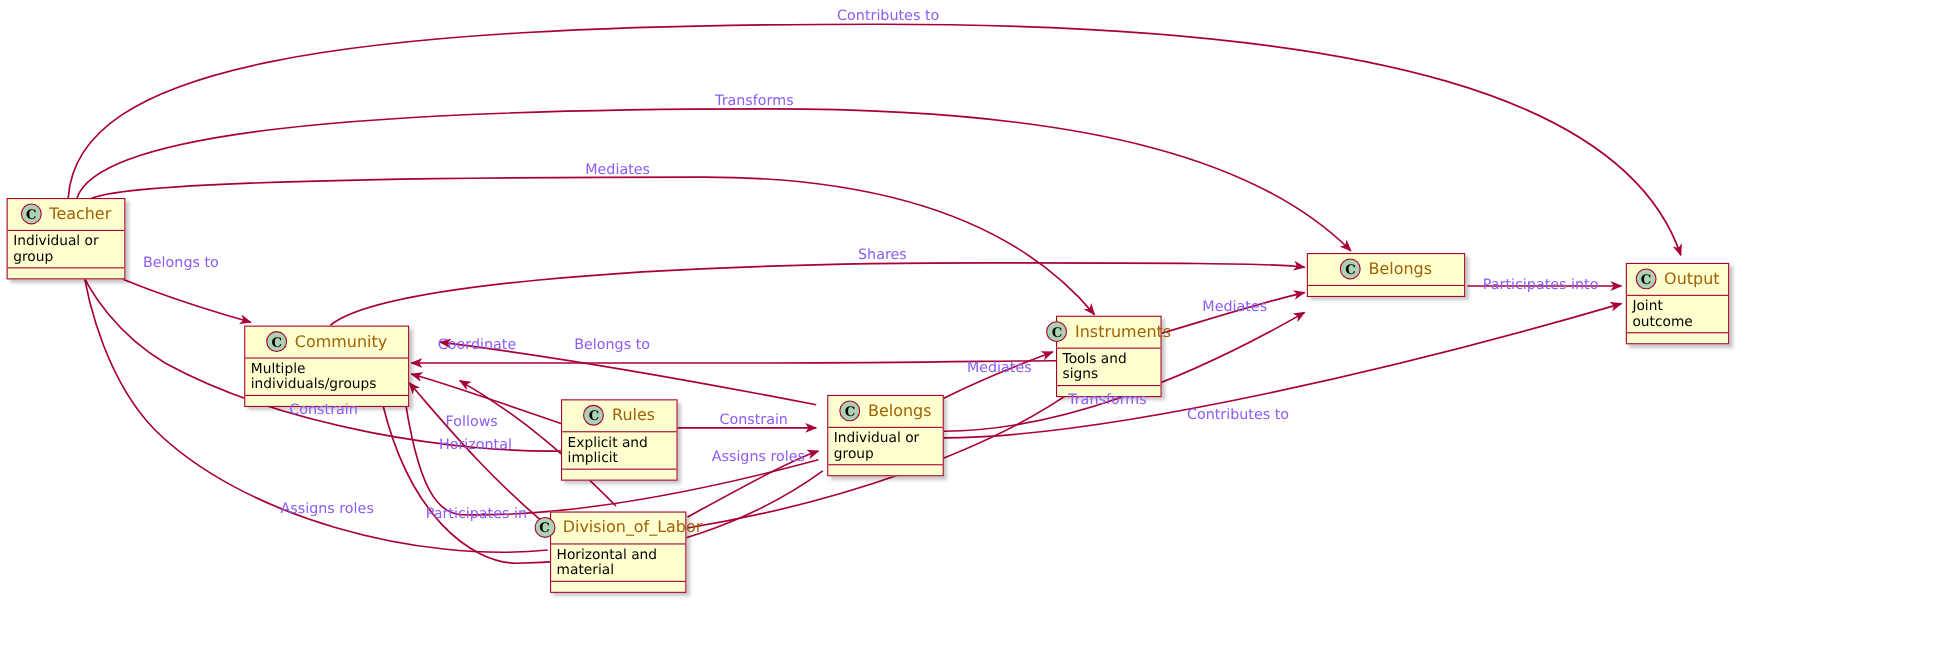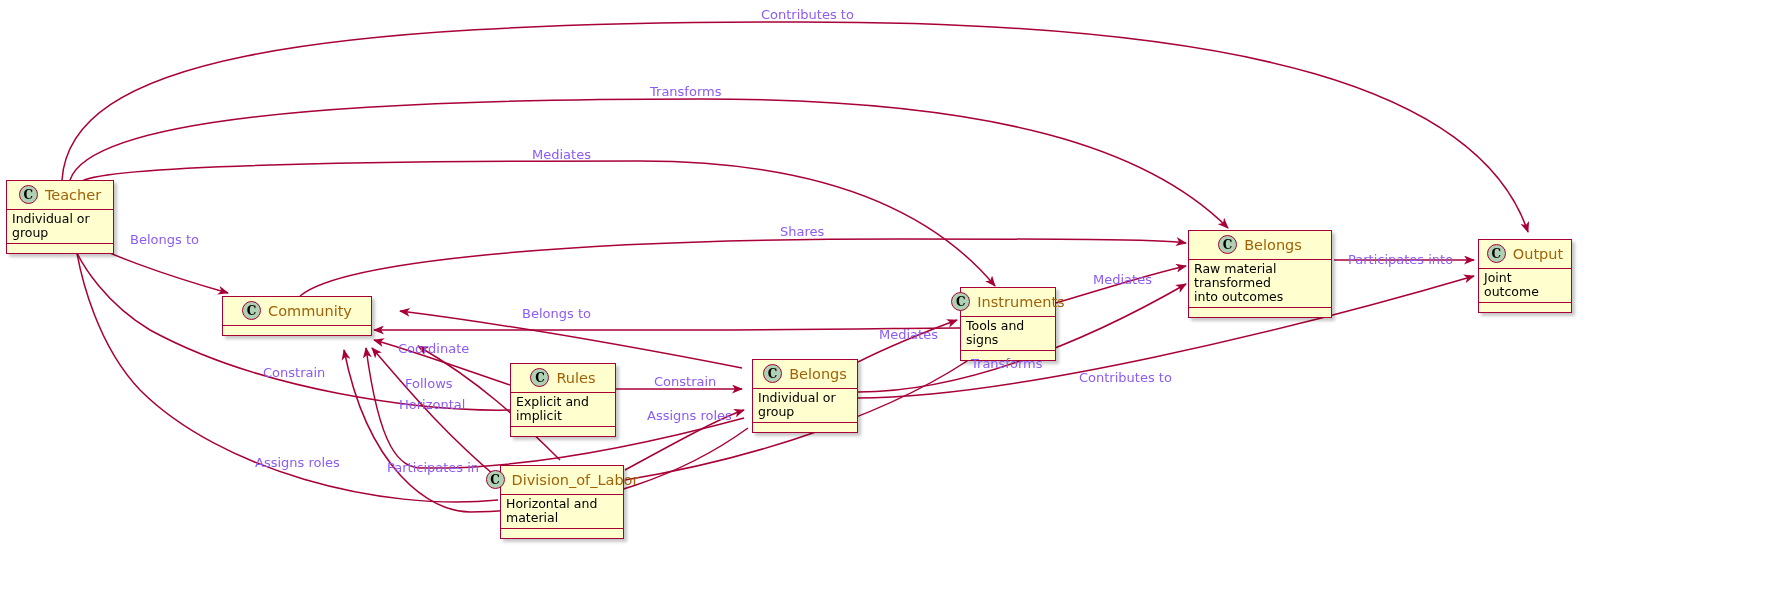--- a/index.html
+++ b/index.html
@@ -86,20 +86,23 @@
       <div class="attr">Individual or group</div>
     </div>
     <div class="uml-foot"></div>
   </div>
 
   <div class="uml-class" style="left:222px;top:296px;width:150px;">
     <div class="uml-head">
       <span class="cicon">C</span>
       <span class="cname">Community</span>
     </div>
+    <div class="uml-attrs">
+      <div class="attr">Multiple individuals/groups</div>
+    </div>
     <div class="uml-foot"></div>
   </div>
 
   <div class="uml-class" style="left:510px;top:363px;width:106px;">
     <div class="uml-head">
       <span class="cicon">C</span>
       <span class="cname">Rules</span>
     </div>
     <div class="uml-attrs">
       <div class="attr">Explicit and implicit</div>
@@ -138,45 +141,41 @@
       <div class="attr">Tools and signs</div>
     </div>
     <div class="uml-foot"></div>
   </div>
 
   <div class="uml-class" style="left:1188px;top:230px;width:144px;">
     <div class="uml-head">
       <span class="cicon">C</span>
       <span class="cname">Belongs</span>
     </div>
-    <div class="uml-attrs">
-      <div class="attr">Raw material transformed
-into outcomes</div>
-    </div>
     <div class="uml-foot"></div>
   </div>
 
   <div class="uml-class" style="left:1478px;top:239px;width:94px;">
     <div class="uml-head">
       <span class="cicon">C</span>
       <span class="cname">Output</span>
     </div>
     <div class="uml-attrs">
       <div class="attr">Joint outcome</div>
     </div>
     <div class="uml-foot"></div>
   </div>
 
   <div class="elabel" style="left:761px;top:7px;">Contributes to</div>
   <div class="elabel" style="left:650px;top:84px;">Transforms</div>
   <div class="elabel" style="left:532px;top:147px;">Mediates</div>
   <div class="elabel" style="left:130px;top:232px;">Belongs to</div>
   <div class="elabel" style="left:780px;top:224px;">Shares</div>
   <div class="elabel" style="left:522px;top:306px;">Belongs to</div>
-  <div class="elabel" style="left:398px;top:341px;">Coordinate</div>
+  <div class="elabel" style="left:398px;top:306px;">Coordinate</div>
   <div class="elabel" style="left:405px;top:376px;">Follows</div>
   <div class="elabel" style="left:399px;top:397px;">Horizontal</div>
   <div class="elabel" style="left:263px;top:365px;">Constrain</div>
   <div class="elabel" style="left:654px;top:374px;">Constrain</div>
   <div class="elabel" style="left:255px;top:455px;">Assigns roles</div>
   <div class="elabel" style="left:647px;top:408px;">Assigns roles</div>
   <div class="elabel" style="left:387px;top:460px;">Participates in</div>
   <div class="elabel" style="left:879px;top:327px;">Mediates</div>
   <div class="elabel" style="left:1093px;top:272px;">Mediates</div>
   <div class="elabel" style="left:971px;top:356px;">Transforms</div>

